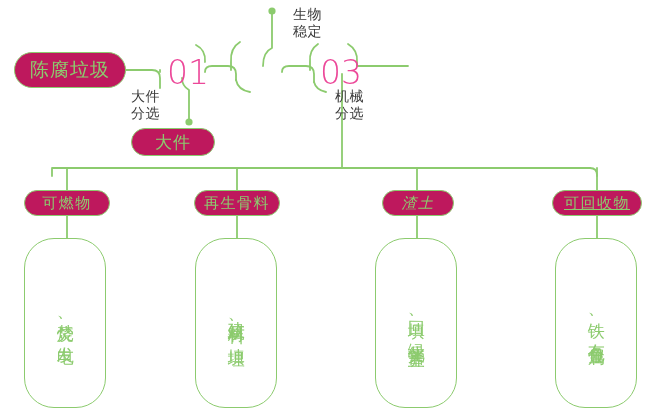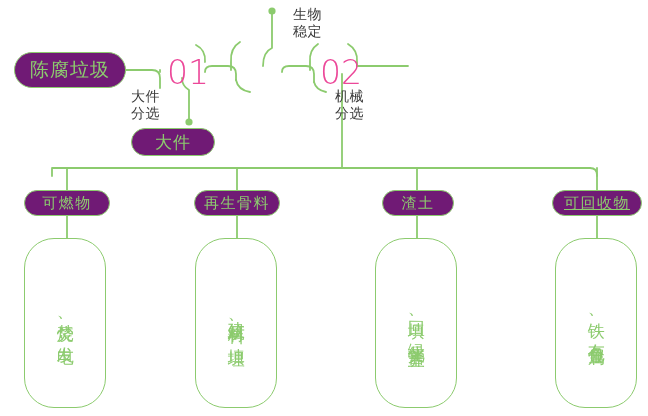--- a/index.html
+++ b/index.html
@@ -24,21 +24,21 @@
   
   .pill{
     position:absolute;
     display:flex;
     align-items:center;
     justify-content:center;
     box-sizing:border-box;
     border:1.6px solid #8ccb6e;
     border-radius:999px;
     color:#8ccb6e;
-    background:#701a75;
+    background:#be185d;
     white-space:nowrap;
     letter-spacing:1px;
   }
   .pill-root{
     left:14px; top:52px;
     width:112px; height:36px;
     font-size:19px;
   }
   .pill-daijian{
     left:131px; top:128px;
@@ -46,21 +46,21 @@
     font-size:17px;
   }
   .pill-cat{
     top:190px;
     height:26px;
     font-size:15px;
     letter-spacing:1.5px;
   }
   .pill-cat.c0{ left:24px;  width:86px; }
   .pill-cat.c1{ left:194px; width:86px; }
-  .pill-cat.c2{ left:382px; width:72px; }
+  .pill-cat.c2{ left:382px; width:72px;font-style:italic; }
   .pill-cat.c3{ left:552px; width:90px;text-decoration:underline; }
 
   
   .stagenum{
     position:absolute;
     color:#ec4899;
     font-size:33px;
     font-weight:300;
     letter-spacing:0px;
     line-height:1;
@@ -163,21 +163,21 @@
       <path d="M597,216 L597,240"></path>
     </g>
 
     <circle cx="272" cy="11" r="3.6" fill="#8ccb6e"></circle>
     <circle cx="189" cy="122" r="3.6" fill="#8ccb6e"></circle>
   </svg>
 
   <div class="pill pill-root">陈腐垃圾</div>
 
   <div class="stagenum n01">01</div>
-  <div class="stagenum n03">02</div>
+  <div class="stagenum n03">03</div>
 
   <div class="note note-daijian">大件
 分选</div>
   <div class="note note-shengwu">生物
 稳定</div>
   <div class="note note-jixie">机械
 分选</div>
 
   <div class="pill pill-daijian">大件</div>
 

